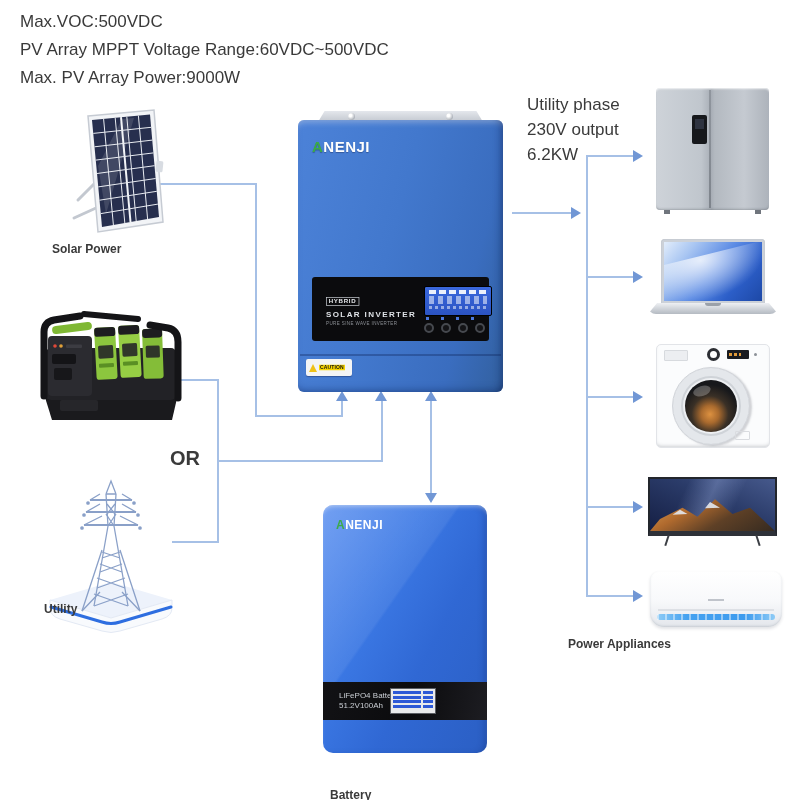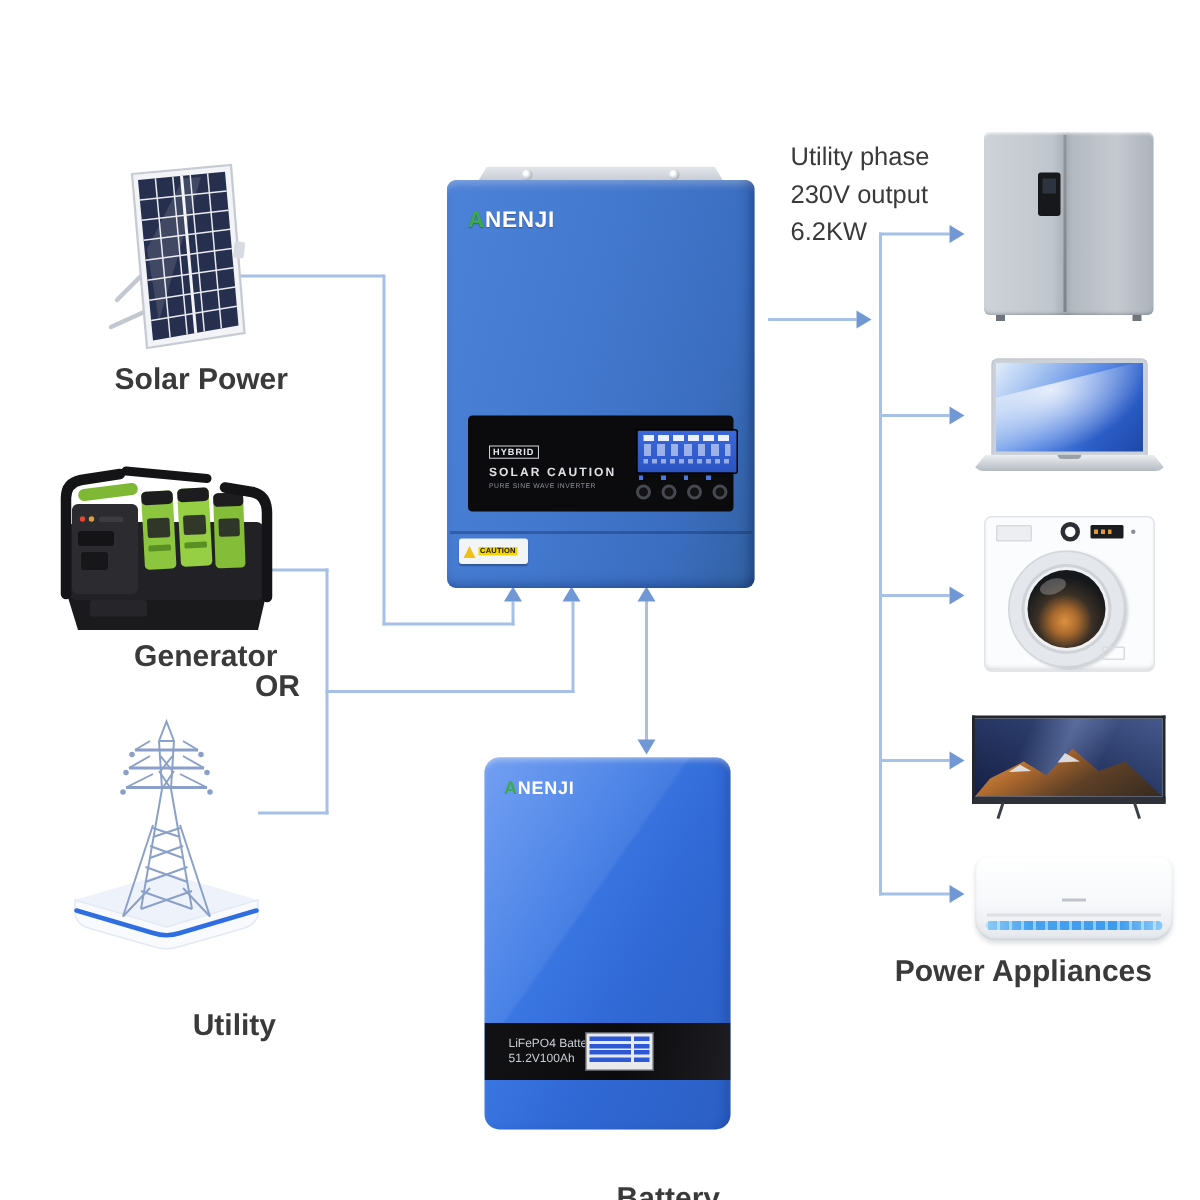--- a/index.html
+++ b/index.html
@@ -9,21 +9,21 @@
     --inv-blue:#4278cd;
     --bat-blue:#3472e0;
     --logo-green:#3cab47;
   }
   html,body{margin:0;padding:0;background:#fff;}
   .stage{position:relative;width:800px;height:800px;background:#ffffff;overflow:hidden;
          font-family:"Liberation Sans",sans-serif;color:var(--txt);}
   
   .specs{position:absolute;left:20px;top:8px;font-size:17px;line-height:28px;color:var(--txt);}
   .outnote{position:absolute;left:527px;top:92px;font-size:17px;line-height:25px;color:var(--txt);}
-  .lbl{position:absolute;font-weight:bold;font-size:20px;color:var(--txt);text-align:right;}
+  .lbl{position:absolute;font-weight:bold;font-size:12px;color:var(--txt);text-align:left;}
   .orlbl{position:absolute;left:170px;top:447px;font-size:20px;font-weight:bold;color:var(--txt);}
   
   .cl{position:absolute;background:var(--line);}
   .arr{position:absolute;width:0;height:0;}
   .arr.up{border-left:6px solid transparent;border-right:6px solid transparent;border-bottom:10px solid var(--arrow);}
   .arr.down{border-left:6px solid transparent;border-right:6px solid transparent;border-top:10px solid var(--arrow);}
   .arr.right{border-top:6px solid transparent;border-bottom:6px solid transparent;border-left:10px solid var(--arrow);}
   
   .inverter{position:absolute;left:298px;top:111px;width:205px;height:281px;}
   .inv-bracket{position:absolute;left:20px;top:0;width:165px;height:11px;
@@ -130,20 +130,25 @@
   .ac-strip{position:absolute;left:7px;top:43px;width:118px;height:6px;border-radius:3px;
     background:linear-gradient(90deg,#8ecbf6 0%,#46a2f0 25%,#3d9bee 75%,#8ecbf6 100%);}
   .ac-strip::after{content:'';position:absolute;inset:0;
     background:repeating-linear-gradient(90deg,rgba(255,255,255,.45) 0 2px,transparent 2px 8px);}
 </style>
 </head>
 <body>
 
 <div class="stage">
 
+  <div class="specs">
+    <div>Max.VOC:500VDC</div>
+    <div>PV Array MPPT Voltage Range:60VDC~500VDC</div>
+    <div>Max. PV Array Power:9000W</div>
+  </div>
 
   <div class="outnote">
     <div>Utility phase</div>
     <div>230V output</div>
     <div>6.2KW</div>
   </div>
 
   <div class="cl" style="left:160px;top:183px;width:96px;height:2px;"></div>
   <div class="cl" style="left:255px;top:183px;width:2px;height:234px;"></div>
   <div class="cl" style="left:255px;top:415px;width:88px;height:2px;"></div>
@@ -218,21 +223,20 @@
             <rect width="20" height="50" rx="3" fill="#84bd38"></rect>
             <rect width="20" height="9" rx="3" fill="#1d1d20"></rect>
             <rect x="3" y="17" width="14" height="12" rx="1.5" fill="#232327" opacity=".88"></rect>
           </g>
       </g>
       <path d="M12,94 L12,30 Q12,20 22,18 L48,14" fill="none" stroke="#141417" stroke-width="7"></path>
       <path d="M146,96 L146,40 Q146,28 136,26 L118,23" fill="none" stroke="#141417" stroke-width="7"></path>
       <path d="M52,12 L106,17" stroke="#141417" stroke-width="6"></path>
     </g>
   </svg>
-  <div class="lbl" style="left:35px;top:427px;width:150px;">Generator</div>
 
   <div class="orlbl">OR</div>
 
   <svg class="devsvg" style="left:42px;top:474px;" width="138" height="162" viewBox="0 0 138 162">
     <path d="M69,108 L130,126 L69,144 L8,126 Z" fill="#edf2fb"></path>
     <path d="M8,126 L8,134 Q8,142 18,145 L60,157 Q69,160 78,157 L120,145 Q130,142 130,134 L130,126 L69,144 Z" fill="#f8fafd" stroke="#e3e9f4" stroke-width="1"></path>
     <path d="M9,133 L60,148 Q69,151 78,148 L129,133" fill="none" stroke="#2e6ee0" stroke-width="3" stroke-linecap="round"></path>
     <g stroke="#8aa0c8" stroke-width="1.3" fill="none">
       <path d="M52,132 L66,52 M86,132 L72,52"></path>
       <path d="M40,137 L60,76 M98,137 L78,76"></path>
@@ -244,32 +248,32 @@
       <path d="M48,26 L58,20 M90,26 L80,20 M44,38 L58,30 M94,38 L80,30 M42,51 L60,42 M96,51 L78,42"></path>
       <path d="M64,20 L69,7 L74,20"></path>
       <circle cx="46" cy="29" r="1.2" fill="#8aa0c8"></circle>
         <circle cx="92" cy="29" r="1.2" fill="#8aa0c8"></circle>
       <circle cx="42" cy="41" r="1.2" fill="#8aa0c8"></circle>
         <circle cx="96" cy="41" r="1.2" fill="#8aa0c8"></circle>
       <circle cx="40" cy="54" r="1.2" fill="#8aa0c8"></circle>
         <circle cx="98" cy="54" r="1.2" fill="#8aa0c8"></circle>
     </g>
   </svg>
-  <div class="lbl" style="left:44px;top:673px;width:140px;">Utility</div>
+  <div class="lbl" style="left:44px;top:602px;width:140px;">Utility</div>
 
   <div class="inverter">
     <div class="inv-bracket">
       <span class="screw s1"></span>
       <span class="screw s2"></span>
     </div>
     <div class="inv-body">
       <div class="brand inv-brand">ANENJI</div>
       <div class="inv-panel">
         <span class="inv-badge">HYBRID</span>
-        <div class="inv-title">SOLAR CAUTION</div>
+        <div class="inv-title">SOLAR INVERTER</div>
         <div class="inv-sub">PURE SINE WAVE INVERTER</div>
         <div class="inv-lcd">
           <div class="lcd-r1"></div>
           <div class="lcd-r2"></div>
           <div class="lcd-r3"></div>
         </div>
         <div class="inv-leds"></div>
         <span class="inv-btn b1"></span>
         <span class="inv-btn b2"></span>
         <span class="inv-btn b3"></span>

